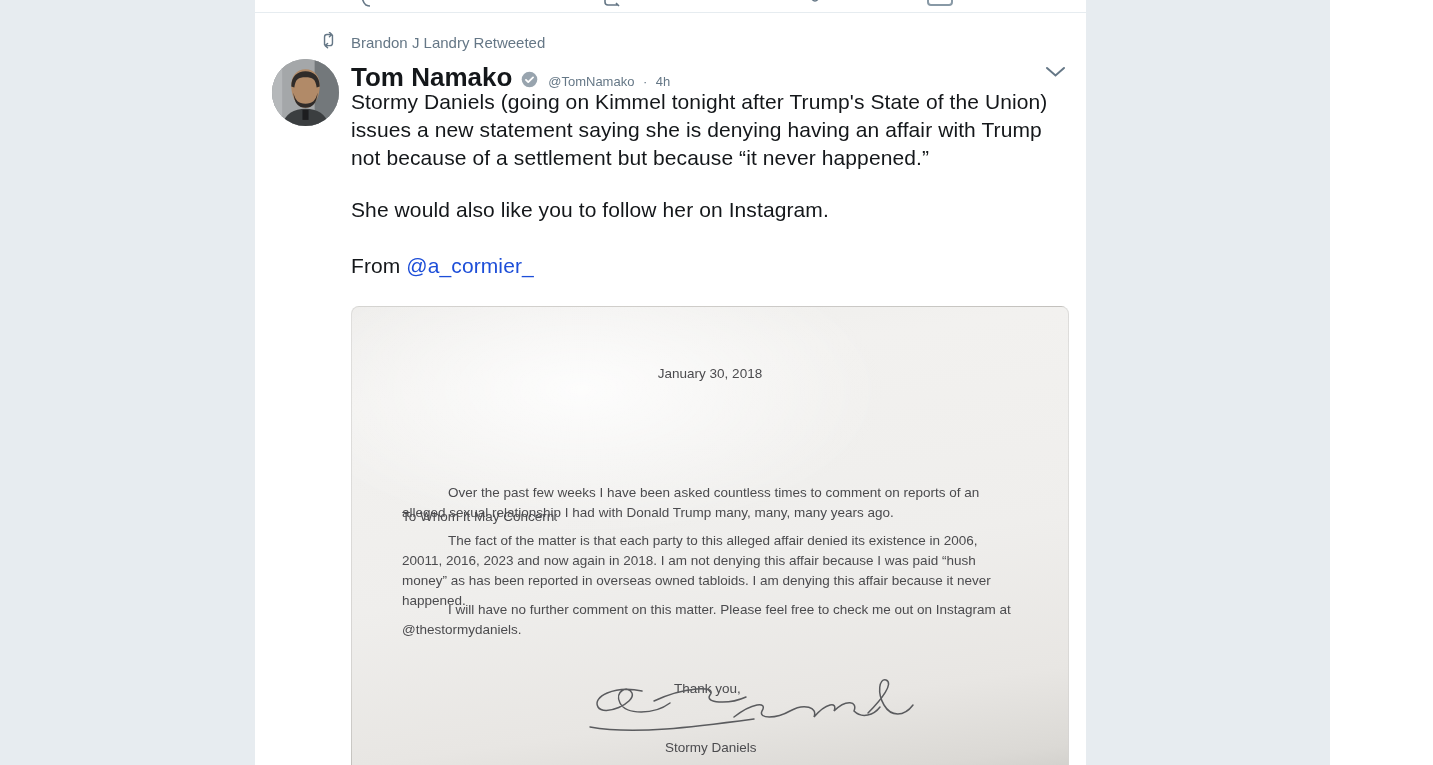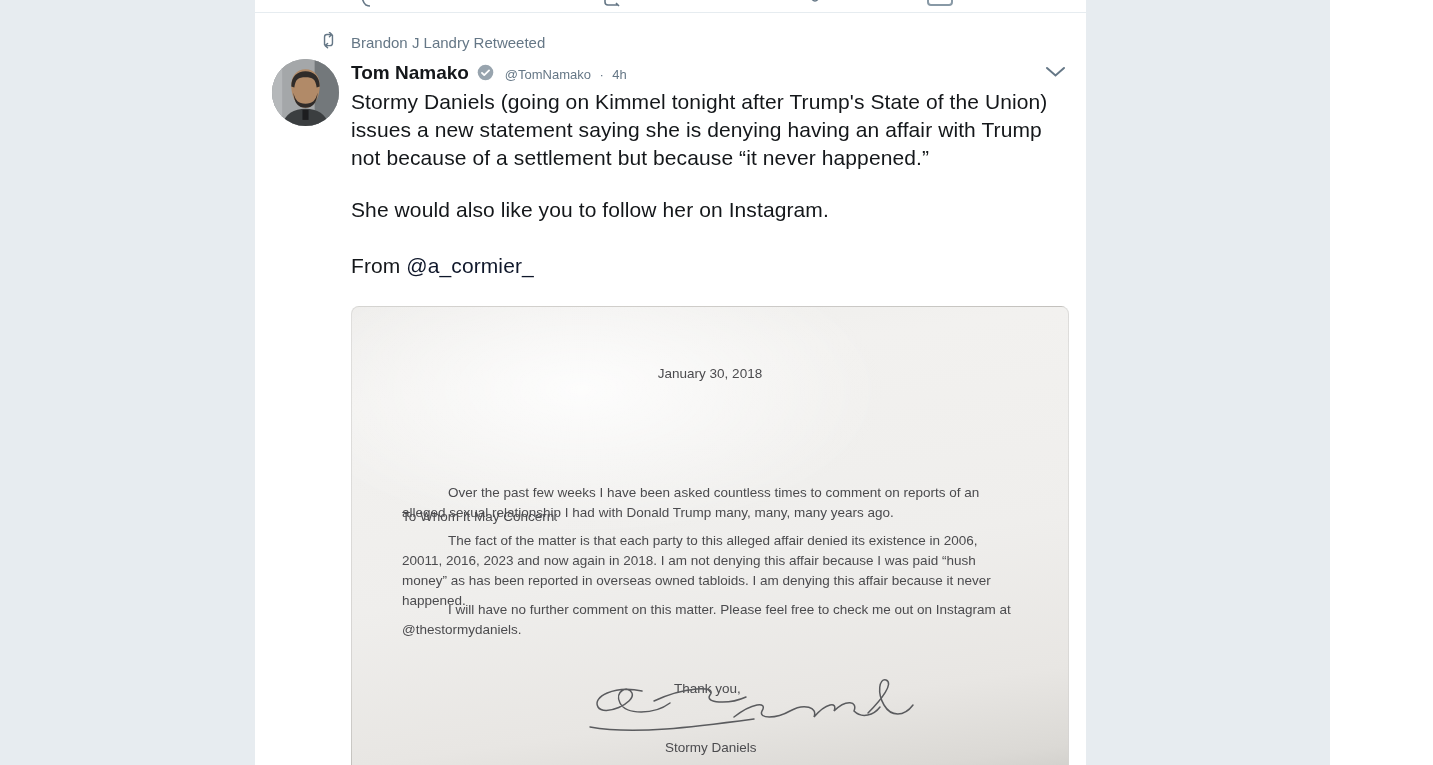--- a/index.html
+++ b/index.html
@@ -20,33 +20,33 @@
   
   .rt-context { position:absolute; left:0; top:32px; width:831px; height:20px; color:#657786; font-size:15px; }
   .rt-context .rt-icon { position:absolute; left:64px; top:0; }
   .rt-context .rt-text { position:absolute; left:96px; top:2px; }
 
   
   .avatar { position:absolute; left:17px; top:59px; width:67px; height:67px; border-radius:50%;
     overflow:hidden; background:#9aa0a3; cursor:pointer; }
   .tweet-main { position:absolute; left:96px; top:62px; width:719px; }
   .tweet-header { position:relative; height:26px; white-space:nowrap; }
-  .author-name { font-size:19px; font-weight:700; color:#14171a; cursor:pointer; }
+  .author-name { font-size:26px; font-weight:700; color:#14171a; cursor:pointer; }
   .badge { display:inline-block; vertical-align:-2px; margin-left:4px; }
   .handle, .time, .dot { font-size:13px; color:#657786; }
   .handle { margin-left:6px; cursor:pointer; }
   .dot { margin:0 4px; }
   .time { cursor:pointer; }
   .chevron { position:absolute; right:4px; top:2px; cursor:pointer; }
 
   .body { font-size:21px; line-height:28px; color:#14171a; letter-spacing:0.1px; }
   .p1 { }
   .p2 { margin-top:24px; }
   .p3 { margin-top:28px; }
-  .mention { color:#0f172a; text-decoration:none; cursor:pointer; }
+  .mention { color:#1d4ed8; text-decoration:none; cursor:pointer; }
 
   
   .letter { position:relative; margin-top:26px; width:718px; height:462px;
     border:1px solid rgba(0,0,0,0.08); border-radius:8px 8px 0 0; overflow:hidden; cursor:pointer;
     background:
       radial-gradient(ellipse 60% 45% at 32% 18%, rgba(255,255,255,0.85), rgba(255,255,255,0) 70%),
       linear-gradient(172deg, #eeedeb 0%, #f2f1ef 18%, #efeeec 55%, #e8e6e3 82%, #dbd9d5 96%, #d3d1cd 100%);
     color:#4b4b4e; font-size:13.5px; line-height:20px; }
   .letter .l-title { position:absolute; top:27px; left:0; width:100%; text-align:center;
     font-weight:700; font-size:14px; color:#3d3d40; text-decoration:underline; }

